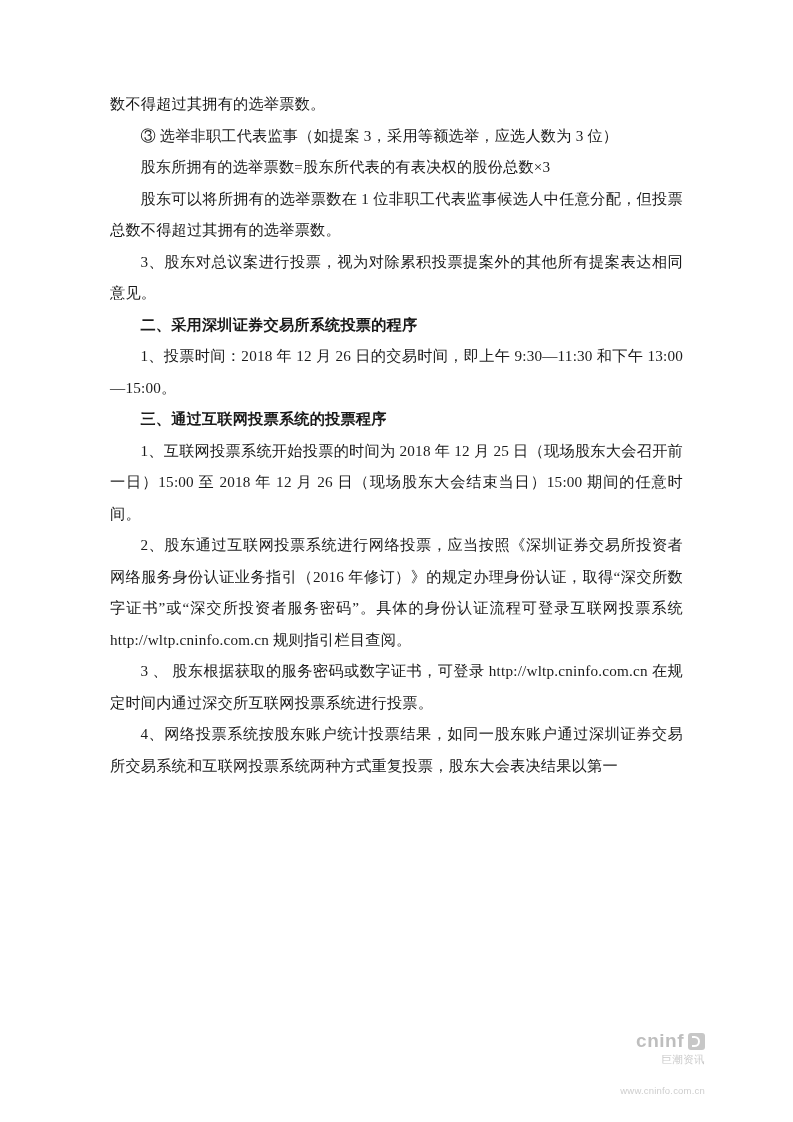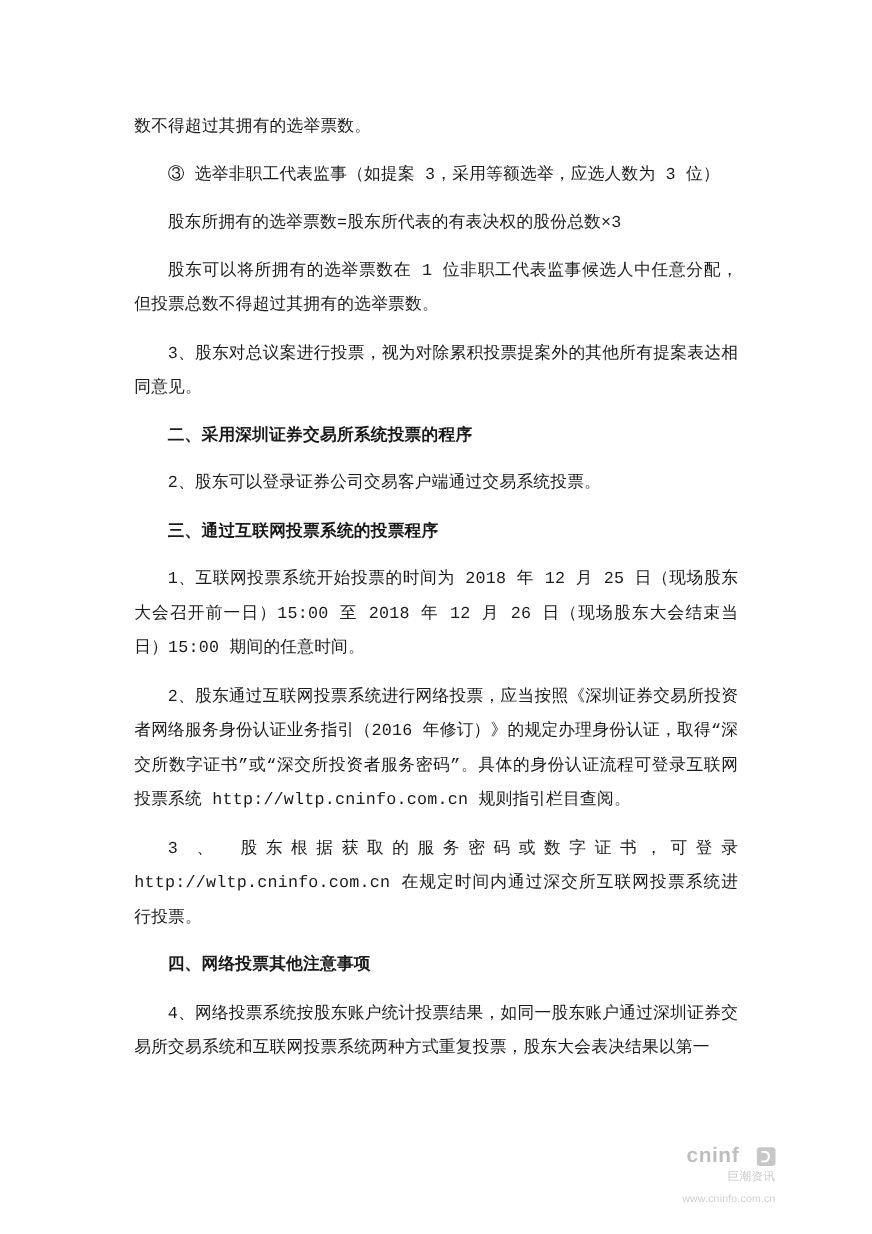--- a/index.html
+++ b/index.html
@@ -21,27 +21,26 @@
     top: 0;
     width: 793px;
     height: 1122px;
     box-sizing: border-box;
     padding: 88px 110px 0 110px;
   }
   .doc-body {
     width: 573px;
   }
   p {
-    margin: 12px;
+    margin: 0;
     font-size: 15.2px;
     line-height: 31.5px;
     text-align: justify;
     text-justify: inter-ideograph;
     letter-spacing: 0.2px;
-    font-family: Liberation Mono, monospace;
   }
   p.indent {
     text-indent: 2em;
   }
   p.heading {
     text-indent: 2em;
     font-weight: bold;
   }
   p.spread {
     text-indent: 2em;
@@ -52,21 +51,21 @@
     position: absolute;
     right: 88px;
     bottom: 26px;
     text-align: right;
     opacity: 0.55;
   }
   .logo-row {
     display: flex;
     align-items: center;
     justify-content: flex-end;
-    gap: 16px;
+    gap: 4px;
   }
   .logo-text {
     font-family: "Liberation Sans", sans-serif;
     font-size: 19px;
     font-weight: bold;
     color: #8a8a8a;
     letter-spacing: 0.5px;
   }
   .logo-mark {
     width: 17px;
@@ -92,21 +91,21 @@
     font-size: 10.5px;
     color: #9a9a9a;
     letter-spacing: 0.4px;
     margin-top: 1px;
   }
   .sub-url {
     font-family: "Liberation Sans", sans-serif;
     font-size: 9.5px;
     color: #a5a5a5;
     letter-spacing: 0.2px;
-    margin-top: 8px;
+    margin-top: 18px;
   }
 </style>
 </head>
 <body>
 
 <div class="page">
   <div class="doc-body">
 
     <p class="">数不得超过其拥有的选举票数。</p>
 
@@ -114,32 +113,31 @@
 
     <p class="indent">股东所拥有的选举票数=股东所代表的有表决权的股份总数×3</p>
 
     <p class="indent">股东可以将所拥有的选举票数在 1 位非职工代表监事候选人中任意分配，但投票总数不得超过其拥有的选举票数。</p>
 
     <p class="indent">3、股东对总议案进行投票，视为对除累积投票提案外的其他所有提案表达相同意见。</p>
 
 
     <p class="heading">二、采用深圳证券交易所系统投票的程序</p>
 
+    <p class="indent">1、投票时间：2018 年 12 月 26 日的交易时间，即上午 9:30—11:30 和下午 13:00—15:00。</p>
 
-    <p class="indent">2、股东可以登录证券公司交易客户端通过交易系统投票。</p>
 
     <p class="heading">三、通过互联网投票系统的投票程序</p>
 
     <p class="indent">1、互联网投票系统开始投票的时间为 2018 年 12 月 25 日（现场股东大会召开前一日）15:00 至 2018 年 12 月 26 日（现场股东大会结束当日）15:00 期间的任意时间。</p>
 
     <p class="indent">2、股东通过互联网投票系统进行网络投票，应当按照《深圳证券交易所投资者网络服务身份认证业务指引（2016 年修订）》的规定办理身份认证，取得“深交所数字证书”或“深交所投资者服务密码”。具体的身份认证流程可登录互联网投票系统 http://wltp.cninfo.com.cn 规则指引栏目查阅。</p>
 
     <p class="spread">3 、 股东根据获取的服务密码或数字证书，可登录 http://wltp.cninfo.com.cn 在规定时间内通过深交所互联网投票系统进行投票。</p>
 
-    <p class="heading">四、网络投票其他注意事项</p>
 
     <p class="indent">4、网络投票系统按股东账户统计投票结果，如同一股东账户通过深圳证券交易所交易系统和互联网投票系统两种方式重复投票，股东大会表决结果以第一</p>
 
   </div>
 
   <div class="footer">
     <div class="logo-row">
       <span class="logo-text">cninf</span>
       <span class="logo-mark"></span>
     </div>

